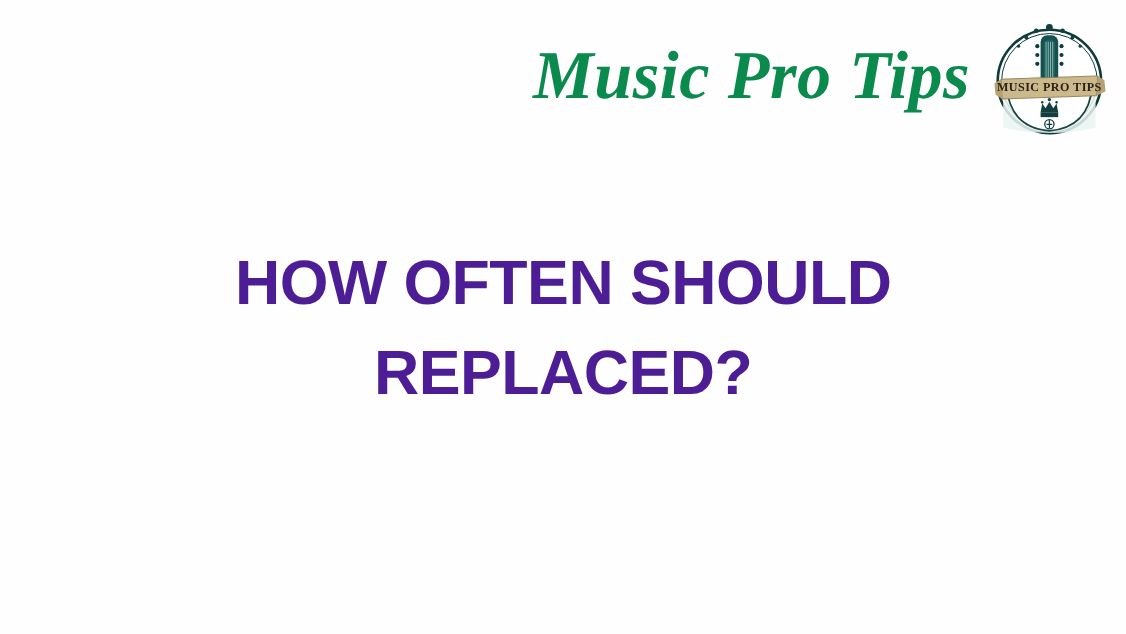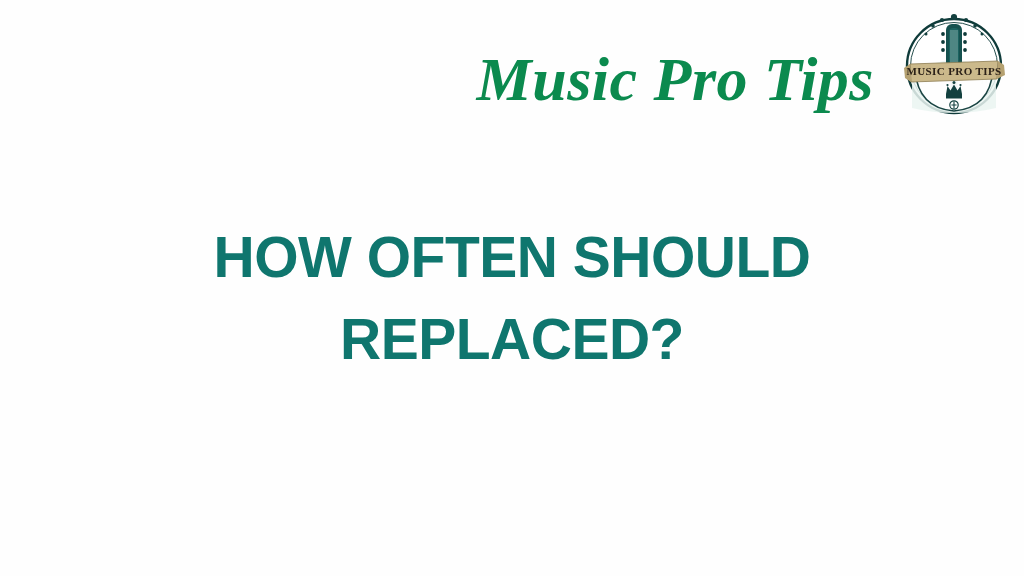--- a/index.html
+++ b/index.html
@@ -20,25 +20,25 @@
     position: relative;
     width: 1024px;
     height: 576px;
     background: #fefefe;
     box-sizing: border-box;
   }
 
   
   .brand-header {
     position: absolute;
-    top: 0;
+    top: 14px;
     right: 18px;
     display: flex;
-    align-items: flex-end;
-    gap: 28px;
+    align-items: center;
+    gap: 20px;
     height: 116px;
   }
 
   .brand-wordmark {
     font-family: "Liberation Serif", "DejaVu Serif", serif;
     font-style: italic;
     font-weight: 700;
     font-size: 62px;
     line-height: 1;
     letter-spacing: 0.5px;
@@ -61,21 +61,21 @@
     height: 104px;
   }
 
   
   .headline {
     position: absolute;
     left: 0;
     right: 0;
     top: 178px;
     text-align: center;
-    color: #0f766e;
+    color: #4c1d95;
     font-family: "Liberation Sans", sans-serif;
     font-weight: 700;
     font-size: 57px;
     line-height: 82px;
     letter-spacing: -0.5px;
     white-space: nowrap;
   }
 
   .headline-line {
     display: block;

